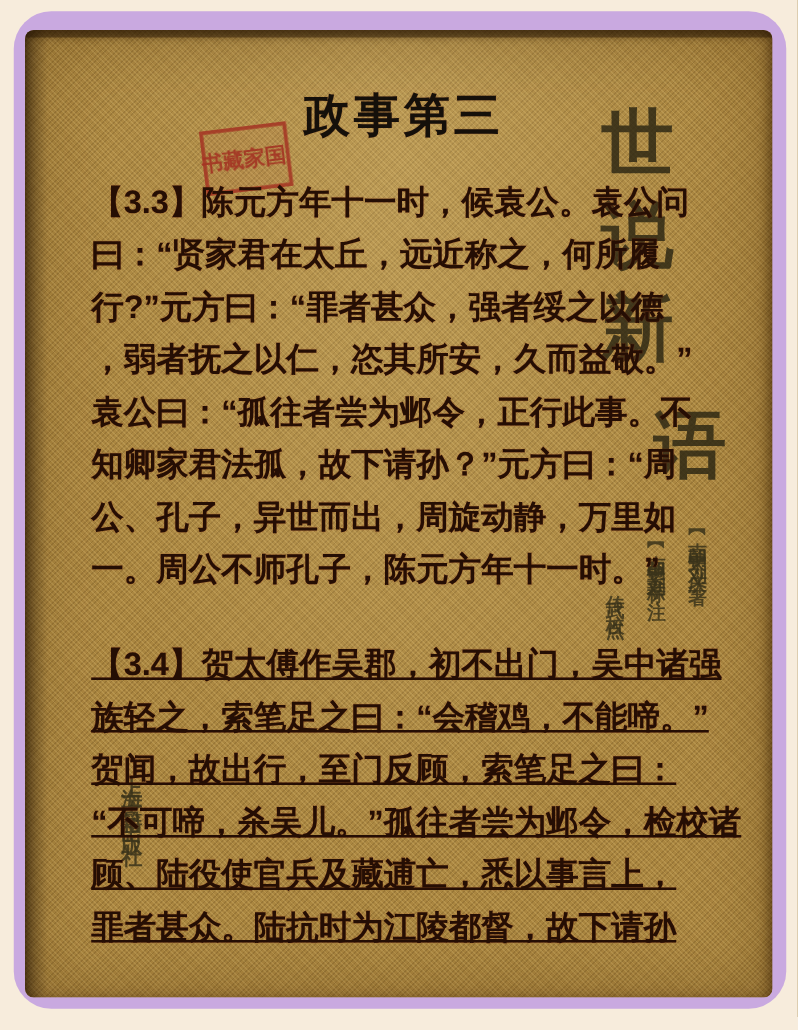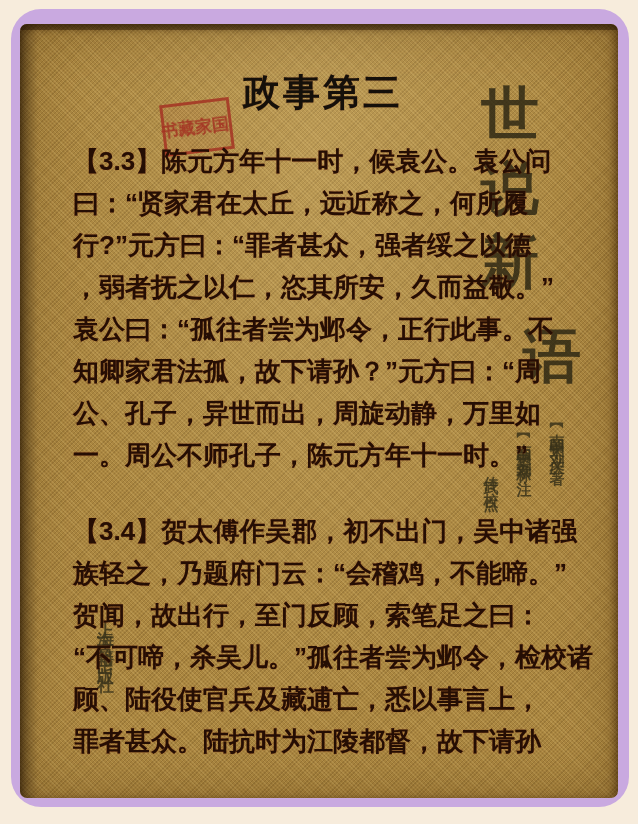--- a/index.html
+++ b/index.html
@@ -33,21 +33,21 @@
     transform:rotate(-7deg);display:grid;grid-template-columns:1fr 1fr;grid-auto-flow:column;direction:rtl;
     align-items:center;justify-items:center;background:rgba(170,60,40,.07);filter:blur(.4px);}
   .seal span{color:rgba(164,52,35,.92);font-size:17px;font-family:"Liberation Serif",serif;font-weight:bold;line-height:19px;}
 
   
   .chapter-title{position:absolute;left:4px;top:44px;width:100%;text-align:center;font-size:37px;font-weight:800;
     color:#15100a;letter-spacing:3px;text-shadow:0 0 1px rgba(120,30,10,.45);}
   .para{position:absolute;left:53px;width:561px;color:#250e04;font-size:26px;font-weight:800;
     line-height:42px;text-shadow:0 0 1px rgba(150,35,10,.5);}
   .para-1{top:116px;}
-  .para-2{top:486px;}
+  .para-2{top:486px;text-decoration:underline;}
   .text-line{white-space:nowrap;height:42px;}
 </style>
 </head>
 <body>
 
 <div class="canvas">
   <div class="frame"></div>
 
   <div class="cover">
     <div class="spine"></div>
@@ -83,20 +83,20 @@
         <div class="text-line">行?”元方曰：“罪者甚众，强者绥之以德</div>
         <div class="text-line">，弱者抚之以仁，恣其所安，久而益敬。”</div>
         <div class="text-line">袁公曰：“孤往者尝为邺令，正行此事。不</div>
         <div class="text-line">知卿家君法孤，故下请孙？”元方曰：“周</div>
         <div class="text-line">公、孔子，异世而出，周旋动静，万里如</div>
         <div class="text-line">一。周公不师孔子，陈元方年十一时。”</div>
       </div>
 
     <div class="para para-2">
         <div class="text-line">【3.4】贺太傅作吴郡，初不出门，吴中诸强</div>
-        <div class="text-line">族轻之，乃题府门云：“会稽鸡，不能啼。”</div>
+        <div class="text-line">族轻之，索笔足之曰：“会稽鸡，不能啼。”</div>
         <div class="text-line">贺闻，故出行，至门反顾，索笔足之曰：</div>
         <div class="text-line">“不可啼，杀吴儿。”孤往者尝为邺令，检校诸</div>
         <div class="text-line">顾、陆役使官兵及藏逋亡，悉以事言上，</div>
         <div class="text-line">罪者甚众。陆抗时为江陵都督，故下请孙</div>
       </div>
   </div>
 </div>
 
 </body></html>

